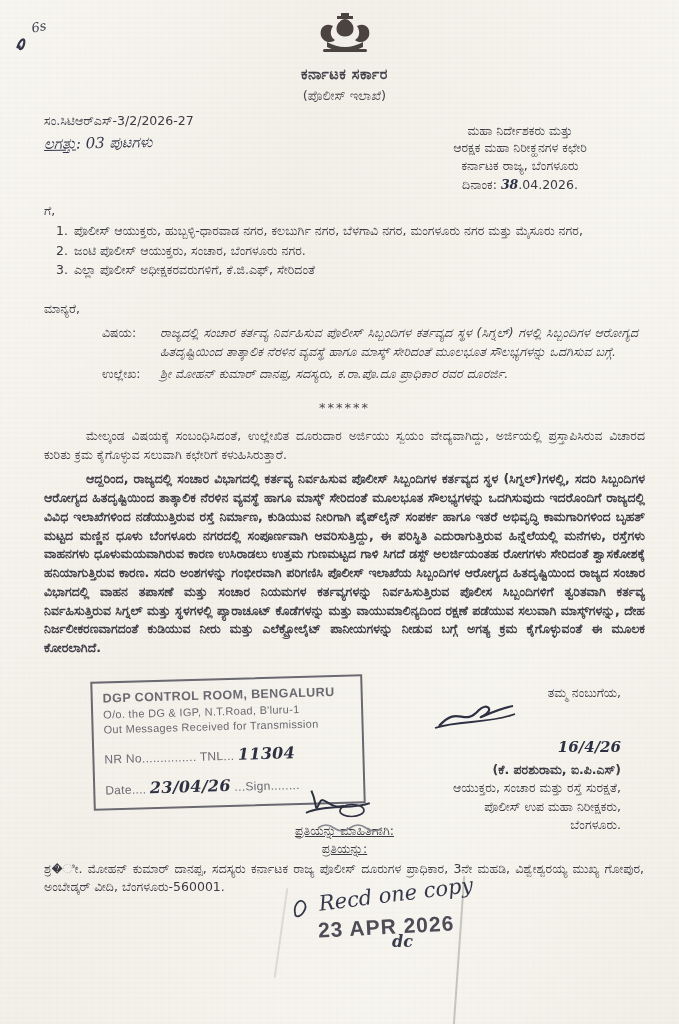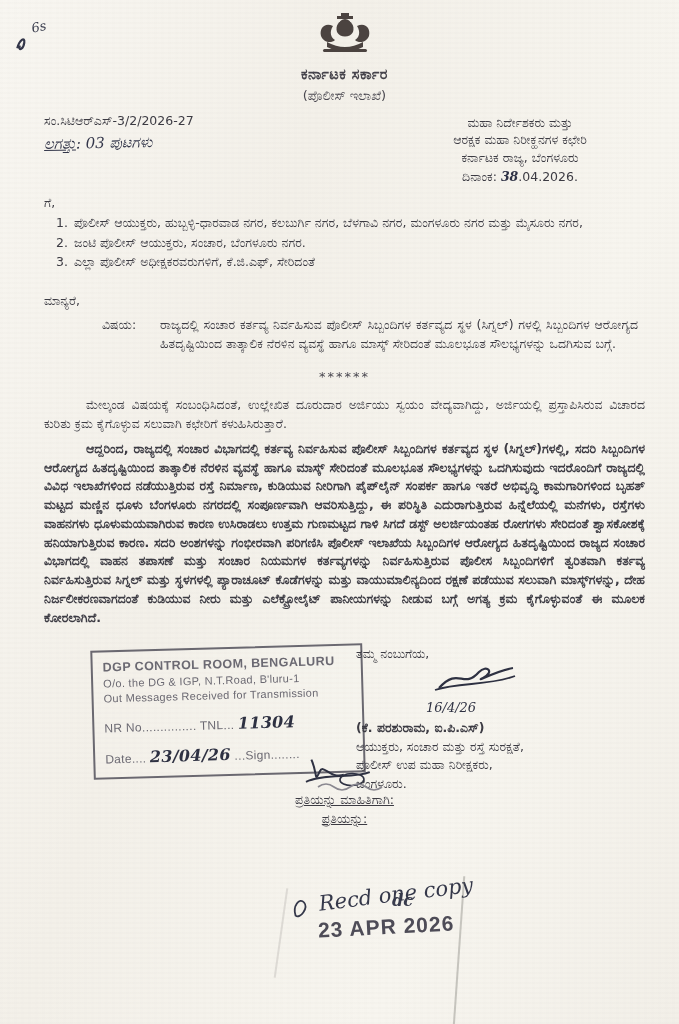--- a/index.html
+++ b/index.html
@@ -20,47 +20,47 @@
   .center{text-align:center;}
   .emblem-wrap{margin:4px auto 0;width:60px;}
   .govt-title{font-size:14.5px;font-weight:bold;letter-spacing:.5px;margin-top:2px;color:#45434b;}
   .dept-title{font-size:13px;margin-top:1px;color:#4a4850;}
   .ref-row{display:flex;justify-content:space-between;margin-top:6px;}
   .ref-left{width:300px;}
   .ref-no{font-size:12.5px;}
   .hand{font-family:"DejaVu Serif",serif;font-style:italic;color:#33364a;}
   .attach{font-size:15px;margin-top:2px;transform:rotate(-1deg);display:inline-block;}
   .attach .u{text-decoration:underline;}
-  .office{width:250px;text-align:center;font-size:12.5px;line-height:1.42;margin-top:2px;}
+  .office{width:250px;text-align:center;font-size:12.5px;line-height:1.42;margin-top:10px;}
   .date-line{margin-top:1px;}
   .date-hand{font-family:"DejaVu Serif",serif;font-style:italic;font-weight:bold;color:#2f3246;}
   .to-label{margin-top:8px;}
   ol.addr{margin:2px 0 0 0;padding-left:34px;list-style:none;}
   ol.addr li{text-align:justify;margin-bottom:1px;}
   ol.addr .num{display:inline-block;width:18px;margin-left:-22px;}
   .salutation{margin-top:20px;}
   .subj-row{display:flex;margin-top:6px;padding-left:58px;}
   .subj-label{width:58px;flex:none;}
-  .subj-text{width:478px;text-align:justify;}
+  .subj-text{width:478px;text-align:justify;font-style:italic;}
   .sep{text-align:center;letter-spacing:2px;margin-top:14px;font-size:13px;color:#4a4850;}
   .para{margin-top:10px;text-align:justify;text-indent:42px;line-height:1.5;}
   .para2{margin-top:6px;font-weight:bold;}
   .sign-row{position:relative;margin-top:16px;height:142px;}
   .stampbox{
     position:absolute;left:48px;top:4px;width:248px;
     border:2.5px solid #6a6870;color:#6b6972;padding:7px 10px 8px;
     transform:rotate(-1.6deg);
     font-family:"Liberation Sans",sans-serif;font-size:11px;line-height:1.35;
     letter-spacing:.3px;background:rgba(255,255,255,.08);
   }
   .stampbox .l1{font-weight:bold;font-size:12.5px;letter-spacing:.4px;}
   .stampbox .fields{margin-top:10px;font-size:12px;}
   .stampbox .handval{font-family:"DejaVu Serif",serif;font-style:italic;font-size:16px;color:#2e3142;font-weight:bold;}
-  .sig-block{position:absolute;right:24px;top:2px;width:265px;text-align:left;}
-  .sig-date{font-family:"DejaVu Serif",serif;font-style:italic;font-size:13px;color:#2e3142;margin-left:70px;}
+  .sig-block{position:absolute;right:24px;top:10px;width:265px;text-align:right;}
+  .sig-date{font-family:"DejaVu Serif",serif;font-style:italic;font-size:15px;color:#2e3142;margin-left:70px;font-weight:bold;}
   .sig-name{font-weight:bold;margin-top:2px;}
   .copies{margin-top:6px;}
   .copies-heading{font-weight:normal;text-decoration:underline;text-align:center;}
   .copies ul{margin:1px 0 0;padding:0;list-style:none;width:340px;}
   .copyto-text{width:600px;text-align:justify;margin-top:1px;}
   .recd{position:absolute;left:290px;top:884px;transform:rotate(-7deg);
     font-family:"DejaVu Serif",serif;font-style:italic;font-size:21px;color:#35384a;white-space:nowrap;}
   .datestamp{position:absolute;left:318px;top:915px;transform:rotate(-3deg);
     font-family:"Liberation Sans",sans-serif;font-weight:bold;font-size:21px;
     letter-spacing:1px;color:#4e4c57;}
@@ -131,20 +131,24 @@
       <li><span class="num">2.</span><span>ಜಂಟಿ ಪೊಲೀಸ್ ಆಯುಕ್ತರು, ಸಂಚಾರ, ಬೆಂಗಳೂರು ನಗರ.</span></li>
       <li><span class="num">3.</span><span>ಎಲ್ಲಾ ಪೊಲೀಸ್ ಅಧೀಕ್ಷಕರವರುಗಳಿಗೆ, ಕೆ.ಜಿ.ಎಫ್, ಸೇರಿದಂತೆ</span></li>
     </ol>
     <div class="salutation">ಮಾನ್ಯರೆ,</div>
 
     <div class="subj-row">
       <div class="subj-label">ವಿಷಯ:</div>
       <div class="subj-text">ರಾಜ್ಯದಲ್ಲಿ ಸಂಚಾರ ಕರ್ತವ್ಯ ನಿರ್ವಹಿಸುವ ಪೊಲೀಸ್ ಸಿಬ್ಬಂದಿಗಳ ಕರ್ತವ್ಯದ ಸ್ಥಳ (ಸಿಗ್ನಲ್) ಗಳಲ್ಲಿ ಸಿಬ್ಬಂದಿಗಳ ಆರೋಗ್ಯದ ಹಿತದೃಷ್ಟಿಯಿಂದ ತಾತ್ಕಾಲಿಕ ನೆರಳಿನ ವ್ಯವಸ್ಥೆ ಹಾಗೂ ಮಾಸ್ಕ್ ಸೇರಿದಂತೆ ಮೂಲಭೂತ ಸೌಲಭ್ಯಗಳನ್ನು ಒದಗಿಸುವ ಬಗ್ಗೆ.</div>
     </div>
 
+    <div class="subj-row" style="margin-top:4px;">
+      <div class="subj-label">ಉಲ್ಲೇಖ:</div>
+      <div class="subj-text">ಶ್ರೀ ಮೋಹನ್ ಕುಮಾರ್ ದಾನಪ್ಪ, ಸದಸ್ಯರು, ಕ.ರಾ.ಪೊ.ದೂ ಪ್ರಾಧಿಕಾರ ರವರ ದೂರರ್ಜಿ.</div>
+    </div>
 
     <div class="sep">******</div>
 
     <div class="para">ಮೇಲ್ಕಂಡ ವಿಷಯಕ್ಕೆ ಸಂಬಂಧಿಸಿದಂತೆ, ಉಲ್ಲೇಖಿತ ದೂರುದಾರ ಅರ್ಜಿಯು ಸ್ವಯಂ ವೇದ್ಯವಾಗಿದ್ದು, ಅರ್ಜಿಯಲ್ಲಿ ಪ್ರಸ್ತಾಪಿಸಿರುವ ವಿಚಾರದ ಕುರಿತು ಕ್ರಮ ಕೈಗೊಳ್ಳುವ ಸಲುವಾಗಿ ಕಛೇರಿಗೆ ಕಳುಹಿಸಿರುತ್ತಾರೆ.</div>
     <div class="para para2">ಆದ್ದರಿಂದ, ರಾಜ್ಯದಲ್ಲಿ ಸಂಚಾರ ವಿಭಾಗದಲ್ಲಿ ಕರ್ತವ್ಯ ನಿರ್ವಹಿಸುವ ಪೊಲೀಸ್ ಸಿಬ್ಬಂದಿಗಳ ಕರ್ತವ್ಯದ ಸ್ಥಳ (ಸಿಗ್ನಲ್)ಗಳಲ್ಲಿ, ಸದರಿ ಸಿಬ್ಬಂದಿಗಳ ಆರೋಗ್ಯದ ಹಿತದೃಷ್ಟಿಯಿಂದ ತಾತ್ಕಾಲಿಕ ನೆರಳಿನ ವ್ಯವಸ್ಥೆ ಹಾಗೂ ಮಾಸ್ಕ್ ಸೇರಿದಂತೆ ಮೂಲಭೂತ ಸೌಲಭ್ಯಗಳನ್ನು ಒದಗಿಸುವುದು ಇದರೊಂದಿಗೆ ರಾಜ್ಯದಲ್ಲಿ ವಿವಿಧ ಇಲಾಖೆಗಳಿಂದ ನಡೆಯುತ್ತಿರುವ ರಸ್ತೆ ನಿರ್ಮಾಣ, ಕುಡಿಯುವ ನೀರಿಗಾಗಿ ಪೈಪ್‌ಲೈನ್ ಸಂಪರ್ಕ ಹಾಗೂ ಇತರೆ ಅಭಿವೃದ್ಧಿ ಕಾಮಗಾರಿಗಳಿಂದ ಬೃಹತ್ ಮಟ್ಟದ ಮಣ್ಣಿನ ಧೂಳು ಬೆಂಗಳೂರು ನಗರದಲ್ಲಿ ಸಂಪೂರ್ಣವಾಗಿ ಆವರಿಸುತ್ತಿದ್ದು, ಈ ಪರಿಸ್ಥಿತಿ ಎದುರಾಗುತ್ತಿರುವ ಹಿನ್ನೆಲೆಯಲ್ಲಿ ಮನೆಗಳು, ರಸ್ತೆಗಳು ವಾಹನಗಳು ಧೂಳುಮಯವಾಗಿರುವ ಕಾರಣ ಉಸಿರಾಡಲು ಉತ್ತಮ ಗುಣಮಟ್ಟದ ಗಾಳಿ ಸಿಗದೆ ಡಸ್ಟ್ ಅಲರ್ಜಿಯಂತಹ ರೋಗಗಳು ಸೇರಿದಂತೆ ಶ್ವಾಸಕೋಶಕ್ಕೆ ಹನಿಯಾಗುತ್ತಿರುವ ಕಾರಣ. ಸದರಿ ಅಂಶಗಳನ್ನು ಗಂಭೀರವಾಗಿ ಪರಿಗಣಿಸಿ ಪೊಲೀಸ್ ಇಲಾಖೆಯ ಸಿಬ್ಬಂದಿಗಳ ಆರೋಗ್ಯದ ಹಿತದೃಷ್ಟಿಯಿಂದ ರಾಜ್ಯದ ಸಂಚಾರ ವಿಭಾಗದಲ್ಲಿ ವಾಹನ ತಪಾಸಣೆ ಮತ್ತು ಸಂಚಾರ ನಿಯಮಗಳ ಕರ್ತವ್ಯಗಳನ್ನು ನಿರ್ವಹಿಸುತ್ತಿರುವ ಪೊಲೀಸ ಸಿಬ್ಬಂದಿಗಳಿಗೆ ತ್ವರಿತವಾಗಿ ಕರ್ತವ್ಯ ನಿರ್ವಹಿಸುತ್ತಿರುವ ಸಿಗ್ನಲ್ ಮತ್ತು ಸ್ಥಳಗಳಲ್ಲಿ ಪ್ಯಾರಾಚೂಟ್ ಕೊಡೆಗಳನ್ನು ಮತ್ತು ವಾಯುಮಾಲಿನ್ಯದಿಂದ ರಕ್ಷಣೆ ಪಡೆಯುವ ಸಲುವಾಗಿ ಮಾಸ್ಕ್‌ಗಳನ್ನು, ದೇಹ ನಿರ್ಜಲೀಕರಣವಾಗದಂತೆ ಕುಡಿಯುವ ನೀರು ಮತ್ತು ಎಲೆಕ್ಟ್ರೋಲೈಟ್ ಪಾನೀಯಗಳನ್ನು ನೀಡುವ ಬಗ್ಗೆ ಅಗತ್ಯ ಕ್ರಮ ಕೈಗೊಳ್ಳುವಂತೆ ಈ ಮೂಲಕ ಕೋರಲಾಗಿದೆ.</div>
 
     <div class="sign-row">
       <div class="stampbox">
         <div class="l1">DGP CONTROL ROOM, BENGALURU</div>
         <div>O/o. the DG &amp; IGP, N.T.Road, B'luru-1</div>
@@ -182,20 +186,21 @@
           <svg width="90" height="14" viewBox="0 0 90 14" style="position:absolute;left:-40px;top:4px;">
             <path d="M2 8 Q10 2 18 8 T34 8 T50 8 T66 8" stroke="#8a8890" stroke-width="1.6" fill="none"></path>
           </svg>
         </div>
       </div>
     </div>
 
     <div class="copies">
       <div class="copies-heading">ಪ್ರತಿಯನ್ನು ಮಾಹಿತಿಗಾಗಿ:</div>
       <div class="copies-heading">ಪ್ರತಿಯನ್ನು:</div>
+      <div class="copyto-text">ಶ್ರ�ೀ. ಮೋಹನ್ ಕುಮಾರ್ ದಾನಪ್ಪ, ಸದಸ್ಯರು ಕರ್ನಾಟಕ ರಾಜ್ಯ ಪೊಲೀಸ್ ದೂರುಗಳ ಪ್ರಾಧಿಕಾರ, 3ನೇ ಮಹಡಿ, ವಿಶ್ವೇಶ್ವರಯ್ಯ ಮುಖ್ಯ ಗೋಪುರ, ಅಂಬೇಡ್ಕರ್ ವೀದಿ, ಬೆಂಗಳೂರು-560001.</div>
     </div>
   </div>
 
   <div class="recd">
     <svg width="22" height="26" viewBox="0 0 22 26" style="display:inline-block;vertical-align:middle;">
       <path d="M4 20 C2 10 10 2 14 8 C18 14 8 24 4 20 Z" stroke="#35384a" stroke-width="1.8" fill="none"></path>
     </svg>
     <span>Recd one copy</span>
   </div>
   <div class="datestamp">23 APR 2026</div>

